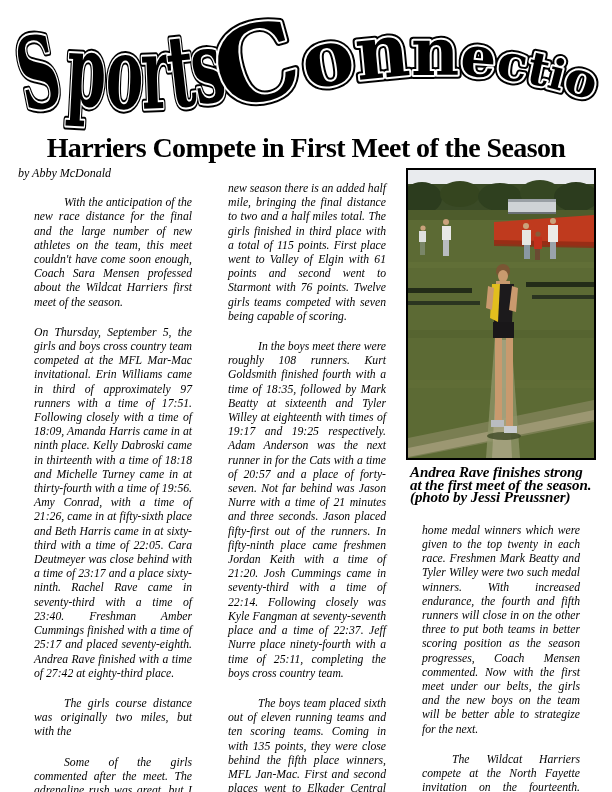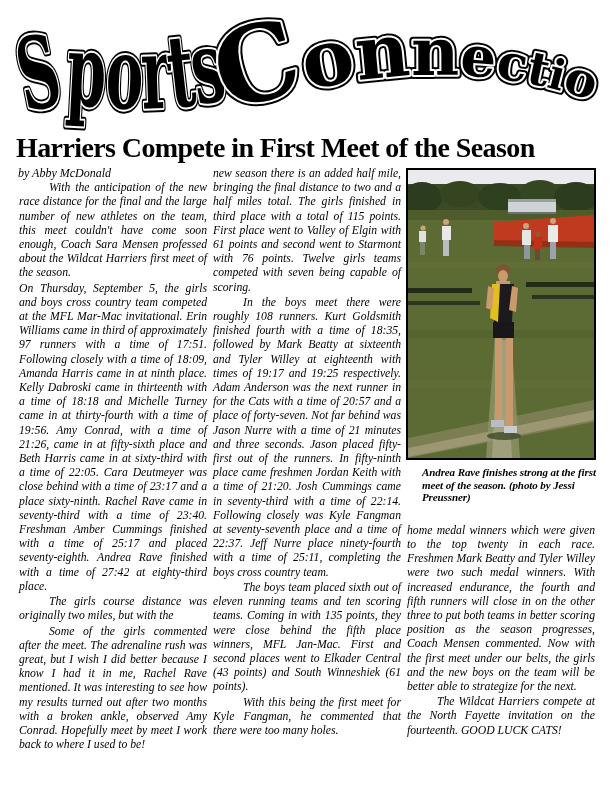--- a/index.html
+++ b/index.html
@@ -10,35 +10,36 @@
   .page{width:612px;height:792px;position:relative;}
   .masthead{position:absolute;left:0;top:8px;width:612px;height:128px;}
   .masthead svg{display:block;}
   .mast-outline{stroke:#000;stroke-width:8;fill:none;stroke-linejoin:round;}
   .mast-main{fill:#000;stroke:#fff;stroke-width:4;paint-order:stroke;stroke-linejoin:round;}
   .mast-font{font-family:"DejaVu Serif", serif;font-weight:bold;}
   .headline{
     position:absolute;left:16px;top:132px;width:580px;margin:0;
     font-size:28px;font-weight:bold;letter-spacing:-0.6px;white-space:nowrap;
     font-family:"Liberation Serif", serif;
+    text-align:center;
   }
   .cols{
     position:absolute;left:18px;top:166px;width:578px;
     display:flex;gap:4px;font-style:italic;
   }
   .col{flex:0 0 190px;width:190px;}
   .byline{margin:0 0 1px 0;font-size:12px;line-height:14.2px;}
   .para{
-    margin:1px;font-size:11.7px;line-height:14.2px;text-align:justify;
+    margin:16px;font-size:11.7px;line-height:14.2px;text-align:justify;
     text-justify:inter-word;
   }
   .para.indent{text-indent:30px;}
   figure.photo{margin:2px 0 6px 0;width:186px;border:2px solid #000;line-height:0;}
   .caption{
-    margin:4px 0 20px 16px;font-size:11px;line-height:12.6px;font-weight:bold;
+    margin:4px 0 20px 4px;font-size:15px;line-height:12.6px;font-weight:bold;
     letter-spacing:-0.1px;
   }
 </style>
 </head>
 <body>
 
 <div class="page">
 
   <header class="masthead">
     <svg width="612" height="128" viewBox="0 0 612 128">

